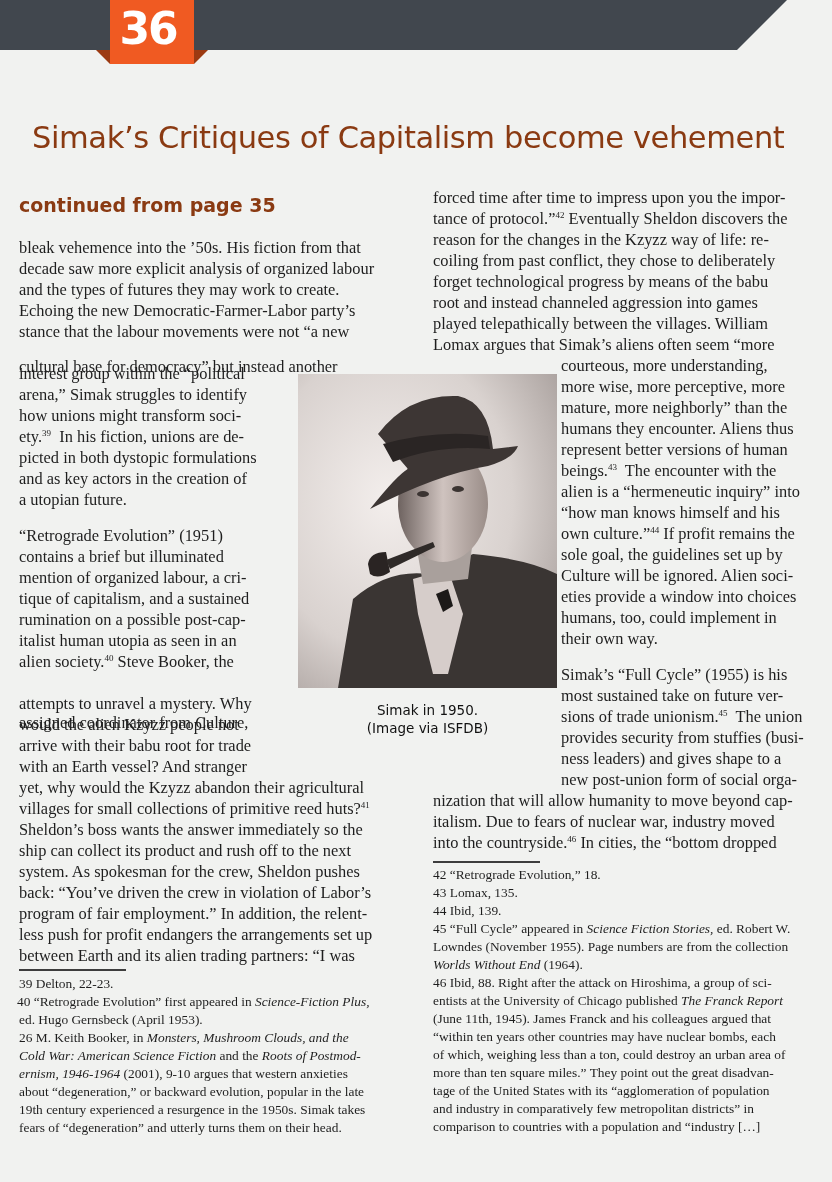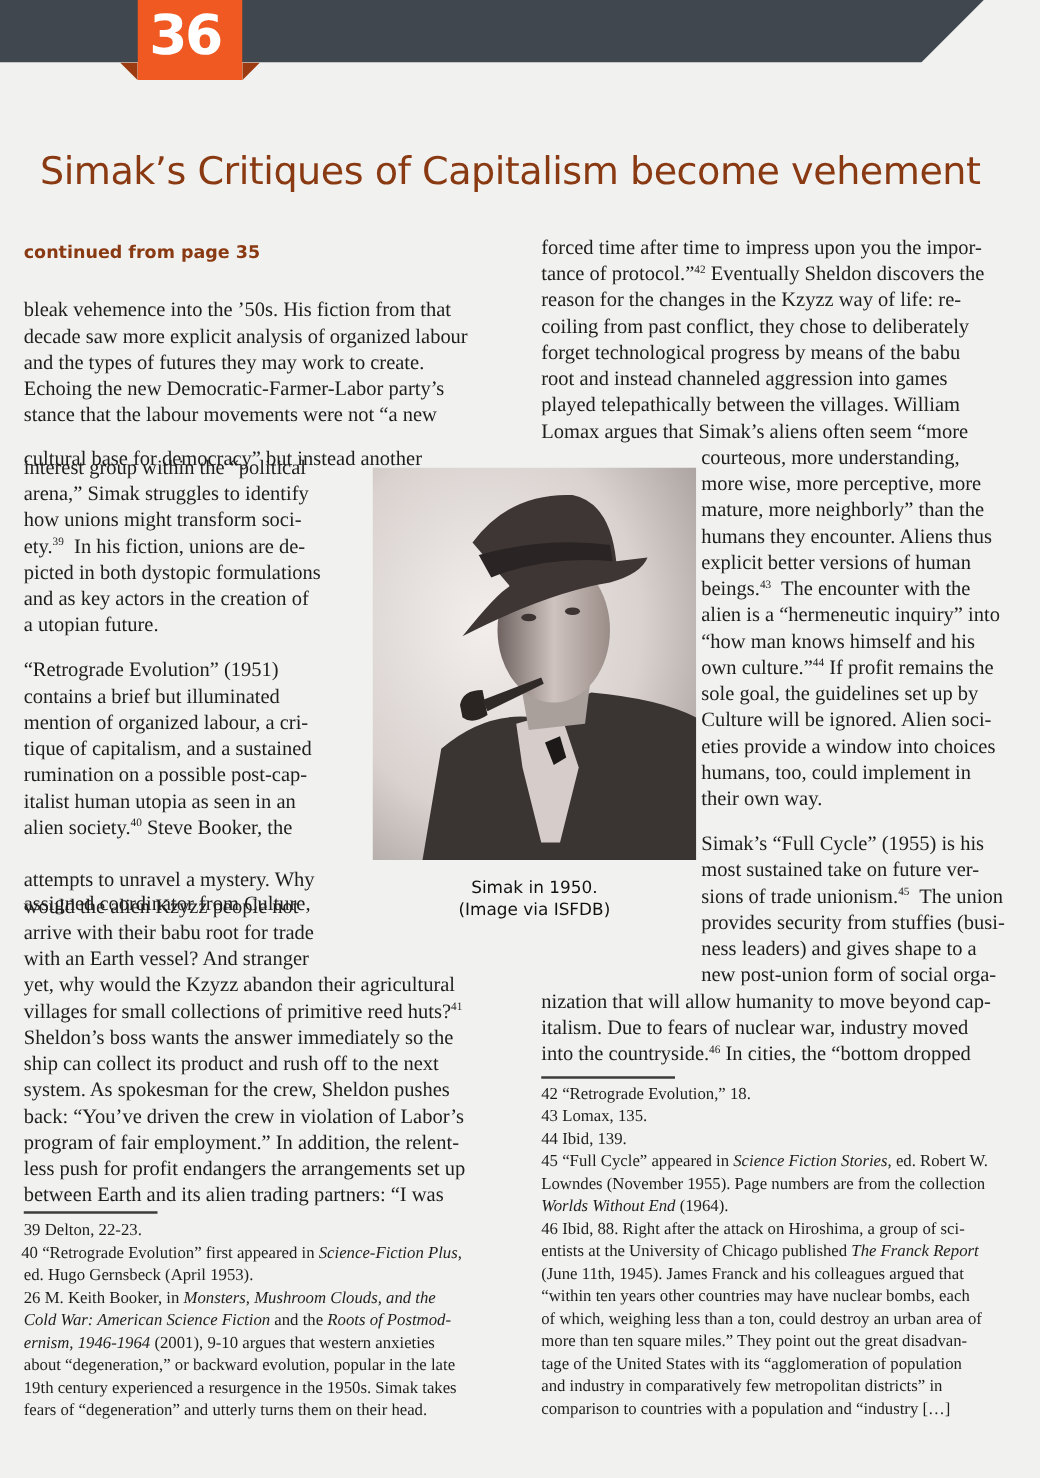--- a/index.html
+++ b/index.html
@@ -6,21 +6,21 @@
   body { width:832px; height:1182px; background:#f1f2f0; position:relative; overflow:hidden;
          font-family:"DejaVu Serif", serif; color:#1e1e1e; }
   .header-band { position:absolute; left:0; top:0; width:832px; height:50px; }
   .badge { position:absolute; left:110px; top:0; width:84px; height:64px; }
   .badge-num { position:absolute; left:110px; top:3px; width:76px; text-align:center;
                font-family:"DejaVu Sans", sans-serif; font-weight:bold; font-size:44px;
                color:#ffffff; letter-spacing:-2px; line-height:52px; }
   .title { position:absolute; left:32px; top:120px; font-family:"DejaVu Sans", sans-serif;
            font-size:30.5px; color:#8a3a12; font-weight:normal; letter-spacing:-0.4px; white-space:nowrap; }
   .continued { position:absolute; left:19px; top:194px; font-family:"DejaVu Sans", sans-serif;
-               font-weight:bold; font-size:14px; color:#8a3a12; }
+               font-weight:bold; font-size:19px; color:#8a3a12; }
   .ln { position:absolute; white-space:nowrap; font-family:"Liberation Serif", serif; font-size:16.4px;
         line-height:21px; color:#1e1e1e; }
   .fn { position:absolute; white-space:nowrap; font-family:"Liberation Serif", serif; font-size:13.4px;
         line-height:18px; color:#1e1e1e; }
   sup { font-size:9px; vertical-align:6px; line-height:0; }
   .rule { position:absolute; height:2px; background:#3d3d3d; }
   .photo { position:absolute; left:298px; top:374px; width:259px; height:314px; }
   .caption { position:absolute; left:298px; width:259px; text-align:center;
              font-family:"DejaVu Sans", sans-serif; font-size:13.5px; color:#111; line-height:18px; }
   i { font-style:italic; }
@@ -136,21 +136,21 @@
   <div class="ln" style="left:433px;top:229px">reason for the changes in the Kzyzz way of life: re-</div>
   <div class="ln" style="left:433px;top:250px">coiling from past conflict, they chose to deliberately</div>
   <div class="ln" style="left:433px;top:271px">forget technological progress by means of the babu</div>
   <div class="ln" style="left:433px;top:292px">root and instead channeled aggression into games</div>
   <div class="ln" style="left:433px;top:313px">played telepathically between the villages. William</div>
   <div class="ln" style="left:433px;top:334px">Lomax argues that Simak’s aliens often seem “more</div>
   <div class="ln" style="left:561px;top:355px">courteous, more understanding,</div>
   <div class="ln" style="left:561px;top:376px">more wise, more perceptive, more</div>
   <div class="ln" style="left:561px;top:397px">mature, more neighborly” than the</div>
   <div class="ln" style="left:561px;top:418px">humans they encounter. Aliens thus</div>
-  <div class="ln" style="left:561px;top:439px">explicit better versions of human</div>
+  <div class="ln" style="left:561px;top:439px">represent better versions of human</div>
   <div class="ln" style="left:561px;top:460px"><span>beings.</span><sup>43</sup><span style="white-space:pre">  The encounter with the</span></div>
   <div class="ln" style="left:561px;top:481px">alien is a “hermeneutic inquiry” into</div>
   <div class="ln" style="left:561px;top:502px">“how man knows himself and his</div>
   <div class="ln" style="left:561px;top:523px"><span>own culture.”</span><sup>44</sup><span> If profit remains the</span></div>
   <div class="ln" style="left:561px;top:544px">sole goal, the guidelines set up by</div>
   <div class="ln" style="left:561px;top:565px">Culture will be ignored. Alien soci-</div>
   <div class="ln" style="left:561px;top:586px">eties provide a window into choices</div>
   <div class="ln" style="left:561px;top:607px">humans, too, could implement in</div>
   <div class="ln" style="left:561px;top:628px">their own way.</div>
 

